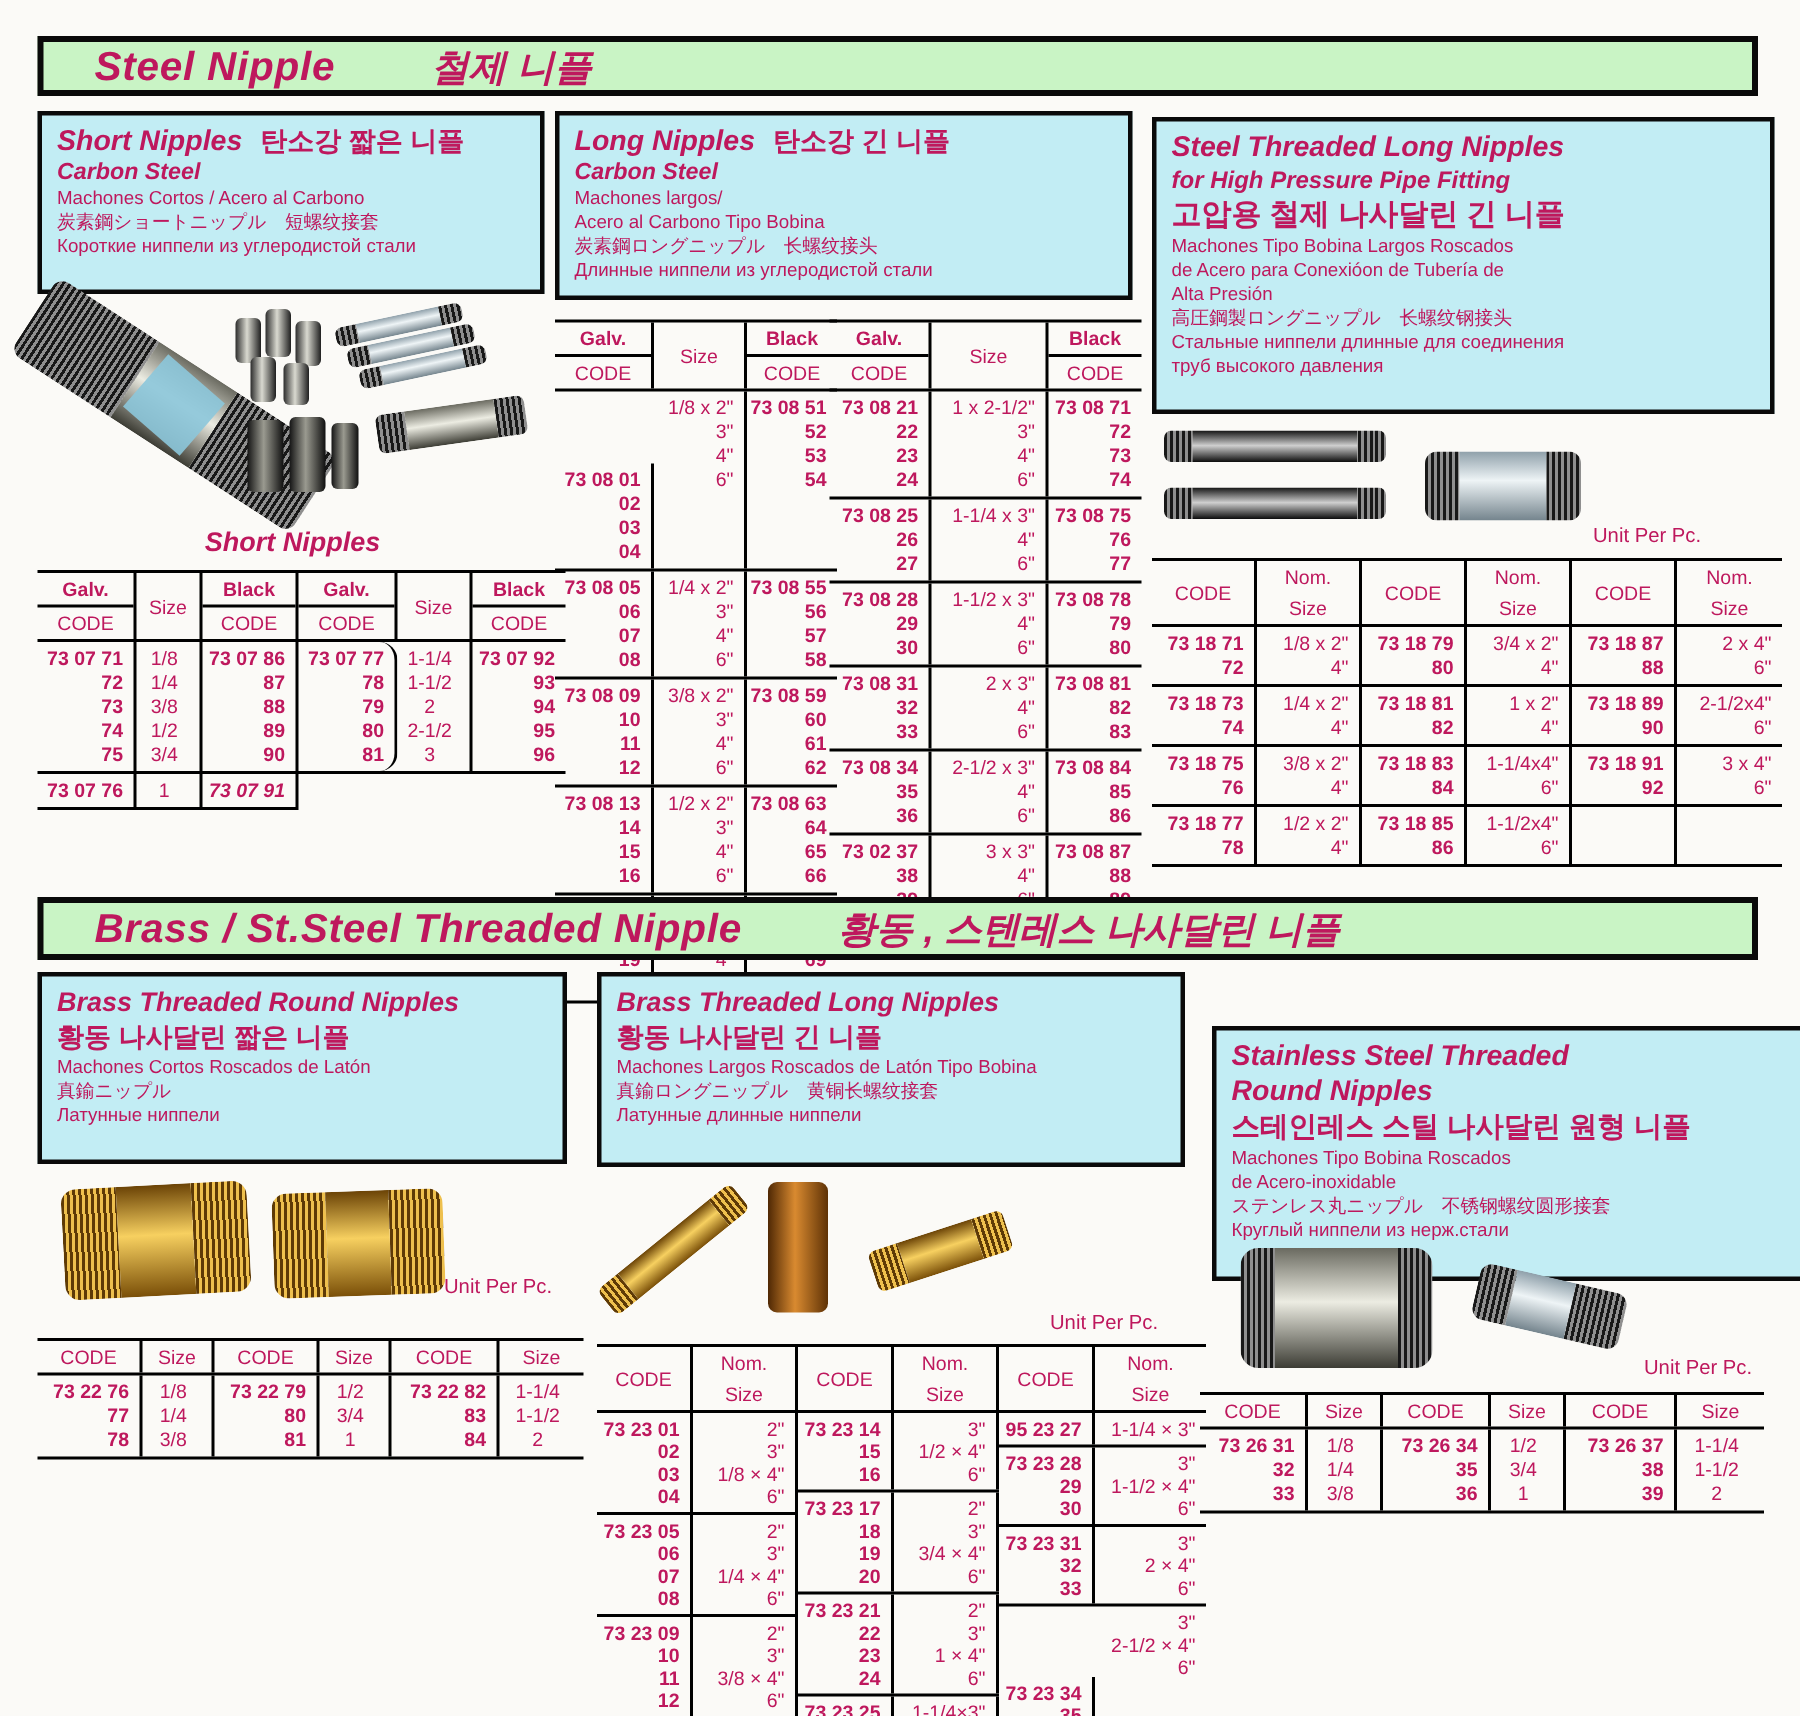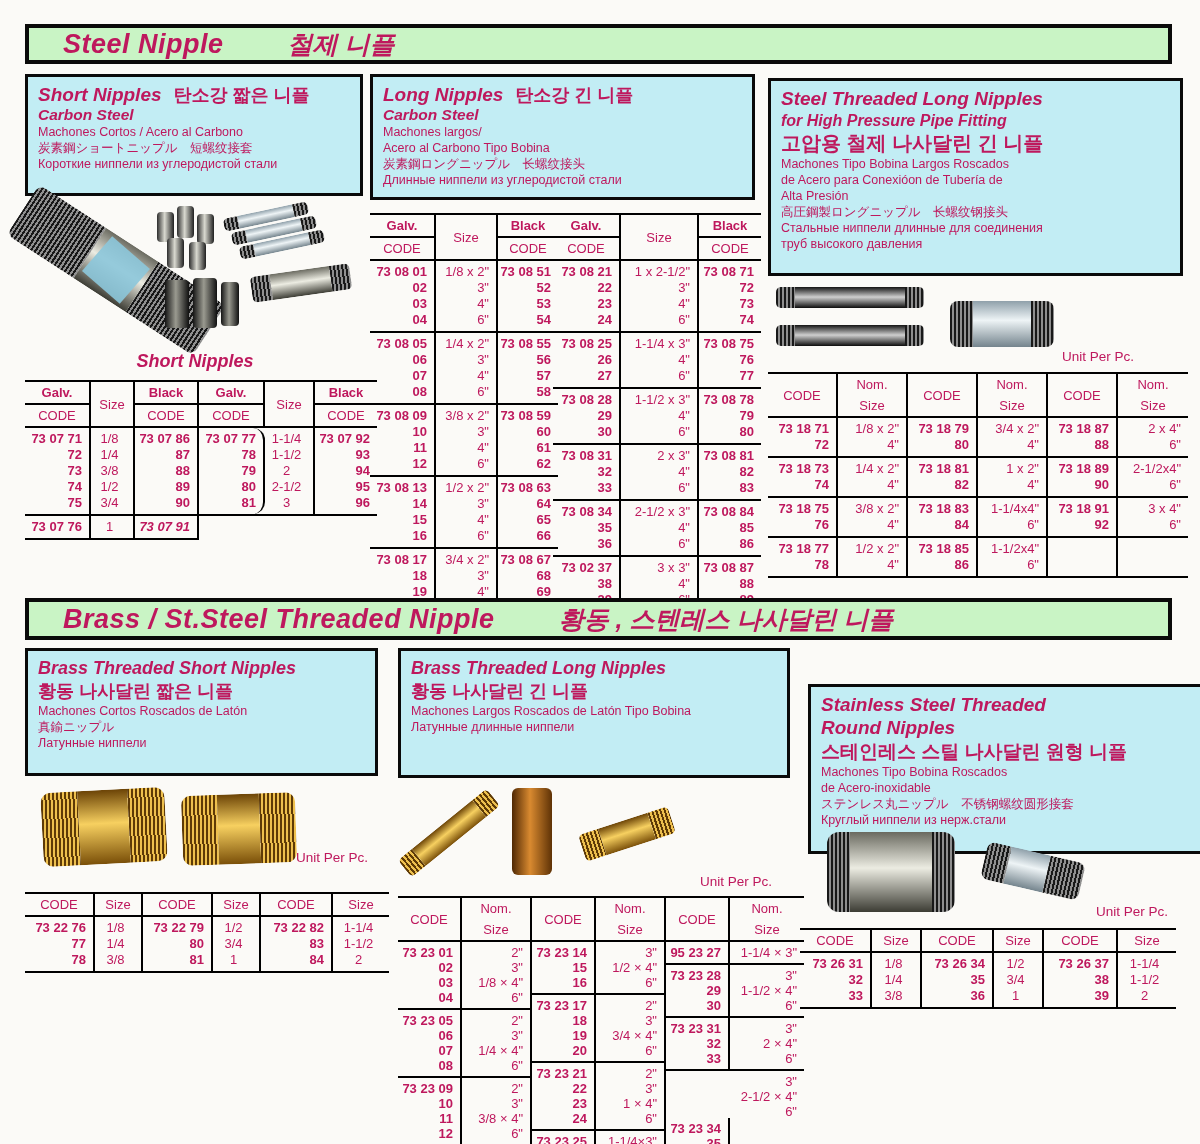--- a/index.html
+++ b/index.html
@@ -219,21 +219,21 @@
           </div>
           <div class="tcell hcell" style="width: 62px;">
             <div class="hl">Size</div>
           </div>
           <div class="tcell hcell" style="width: 60px;">
             <div class="hl hdivided">Black</div>
             <div class="hl">CODE</div>
           </div>
         </div>
         <div class="trow tband">
-          <div class="tcell tc-bold" style="width: 66px; text-align: right;">
+          <div class="tcell tc-bold" style="width: 66px; text-align: right; margin-top: 48px;">
             <div class="tline">73 08 01</div>
             <div class="tline">02</div>
             <div class="tline">03</div>
             <div class="tline">04</div>
           </div>
           <div class="tcell" style="width: 62px; text-align: right;">
             <div class="tline">1/8 x 2"</div>
             <div class="tline">3"</div>
             <div class="tline">4"</div>
             <div class="tline">6"</div>
@@ -636,21 +636,21 @@
         </div>
       </div>
     </div>
 
   <div class="banner" style="left:25px;top:598px;width:1147px;height:42px;">
     <span class="en">Brass / St.Steel Threaded Nipple</span>
     <span class="ko">황동 , 스텐레스 나사달린 니플</span>
   </div>
 
   <div class="infobox" style="left:25px;top:648px;width:353px;height:128px;">
-    <div class="ib-sub" style="font-size:18px;">Brass Threaded Short Nipples</div>
+    <div class="ib-sub" style="font-size:18px;">Brass Threaded Round Nipples</div>
     <div class="ib-ko-big" style="font-size:18px;">황동 나사달린 짧은 니플</div>
     <div class="ib-line">Machones Cortos Roscados de Latón</div>
     <div class="ib-line">真鍮ニップル</div>
     <div class="ib-line">Латунные ниппели</div>
   </div>
 
   <div class="photo" style="left:30px;top:782px;width:280px;height:96px;">
     <div class="rod" style="left:12px;top:8px;width:124px;height:74px;transform:rotate(-3deg);border-radius:10px;">
         <div class="thrGold" style="width:30%;"></div>
         <div class="midGold" style="width:40%;"></div>
@@ -718,20 +718,21 @@
             <div class="tline">2</div>
           </div>
         </div>
       </div>
     </div>
 
   <div class="infobox" style="left:398px;top:648px;width:392px;height:130px;">
     <div class="ib-sub" style="font-size:18px;">Brass Threaded Long Nipples</div>
     <div class="ib-ko-big" style="font-size:18px;">황동 나사달린 긴 니플</div>
     <div class="ib-line">Machones Largos Roscados de Latón Tipo Bobina</div>
+    <div class="ib-line">真鍮ロングニップル　黄铜长螺纹接套</div>
     <div class="ib-line">Латунные длинные ниппели</div>
   </div>
 
   <div class="photo" style="left:400px;top:778px;width:390px;height:104px;">
     <div class="rod" style="left:-8px;top:44px;width:114px;height:22px;transform:rotate(-39deg);">
         <div class="thrGold" style="width:16%;"></div>
         <div class="midGold" style="width:68%;"></div>
         <div class="thrGold" style="width:16%;"></div>
       </div>
     <div class="cyl cylCopper" style="left:112px;top:10px;width:40px;height:87px;border-radius:6px;"></div>

